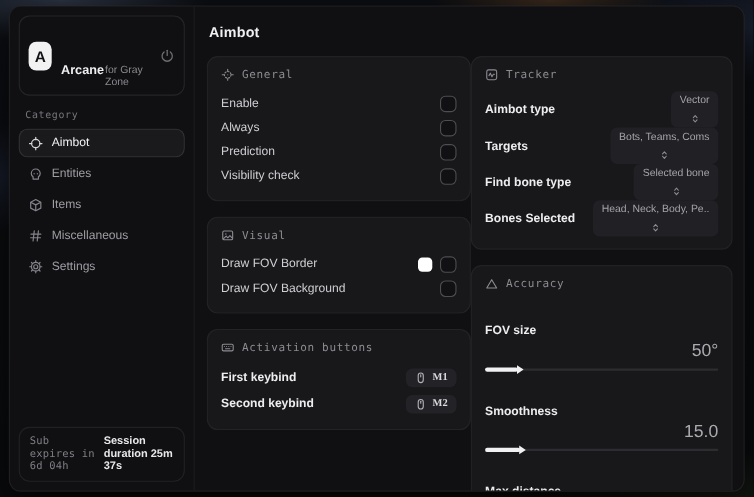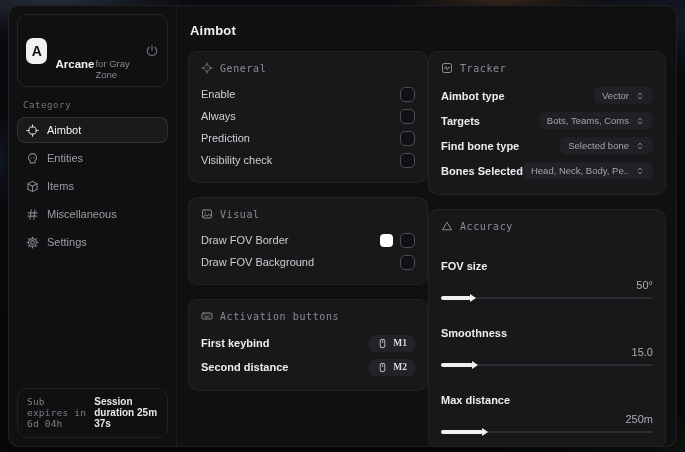--- a/index.html
+++ b/index.html
@@ -138,29 +138,29 @@
     padding:3px 8px; cursor:pointer;
     font-size:9.5px; font-weight:700; color:#dcdcdf;font-family:Liberation Serif, serif;
   }
   .key-pill .icon { color:#b3b3b7; }
 
   .select-pill {
     margin-left:auto;
     display:flex; align-items:center; gap:6px;
     background:#202025; border-radius:6px;
     padding:3px 8px; cursor:pointer;
-    font-size:9.5px; color:#a4a4a9; white-space:nowrap;
+    font-size:9.5px; color:#a4a4a9; white-space:nowrap;flex-direction:column;
   }
   .select-pill .icon { color:#8d8d92; }
   .tracker-row { min-height:25px; }
 
   .slider-row { margin-bottom:9px; }
   .slider-row:last-child { margin-bottom:2px; }
   .slider-head { display:flex; align-items:center; min-height:19px; }
-  .slider-value { margin-left:auto; font-size:11px; color:#ababaf;margin-top:38px; }
+  .slider-value { margin-left:auto; font-size:16px; color:#ababaf;margin-top:38px; }
   .slider-track {
     position:relative; height:2px; border-radius:2px;
     background:#2c2c31; margin:6px 0 4px; cursor:pointer;
   }
   .slider-fill {
     position:absolute; left:0; top:-1px; height:4px;
     border-radius:3px; background:#f1f1f3;
   }
   .slider-fill::after {
     content:""; position:absolute; right:-5px; top:-2px;
@@ -334,21 +334,21 @@
               <span class="icon i11">
                 <svg viewBox="0 0 24 24" fill="none" stroke="currentColor" stroke-width="2.2" stroke-linecap="round">
                     <rect x="7" y="2.5" width="10" height="19" rx="5"></rect>
                     <path d="M12 6v4"></path>
                   </svg>
               </span>
               <span>M1</span>
             </span>
           </div>
           <div class="row" style="min-height:24px">
-            <span class="row-label strong">Second distance</span>
+            <span class="row-label strong">Second keybind</span>
             <span class="key-pill">
               <span class="icon i11">
                 <svg viewBox="0 0 24 24" fill="none" stroke="currentColor" stroke-width="2.2" stroke-linecap="round">
                     <rect x="7" y="2.5" width="10" height="19" rx="5"></rect>
                     <path d="M12 6v4"></path>
                   </svg>
               </span>
               <span>M2</span>
             </span>
           </div>

